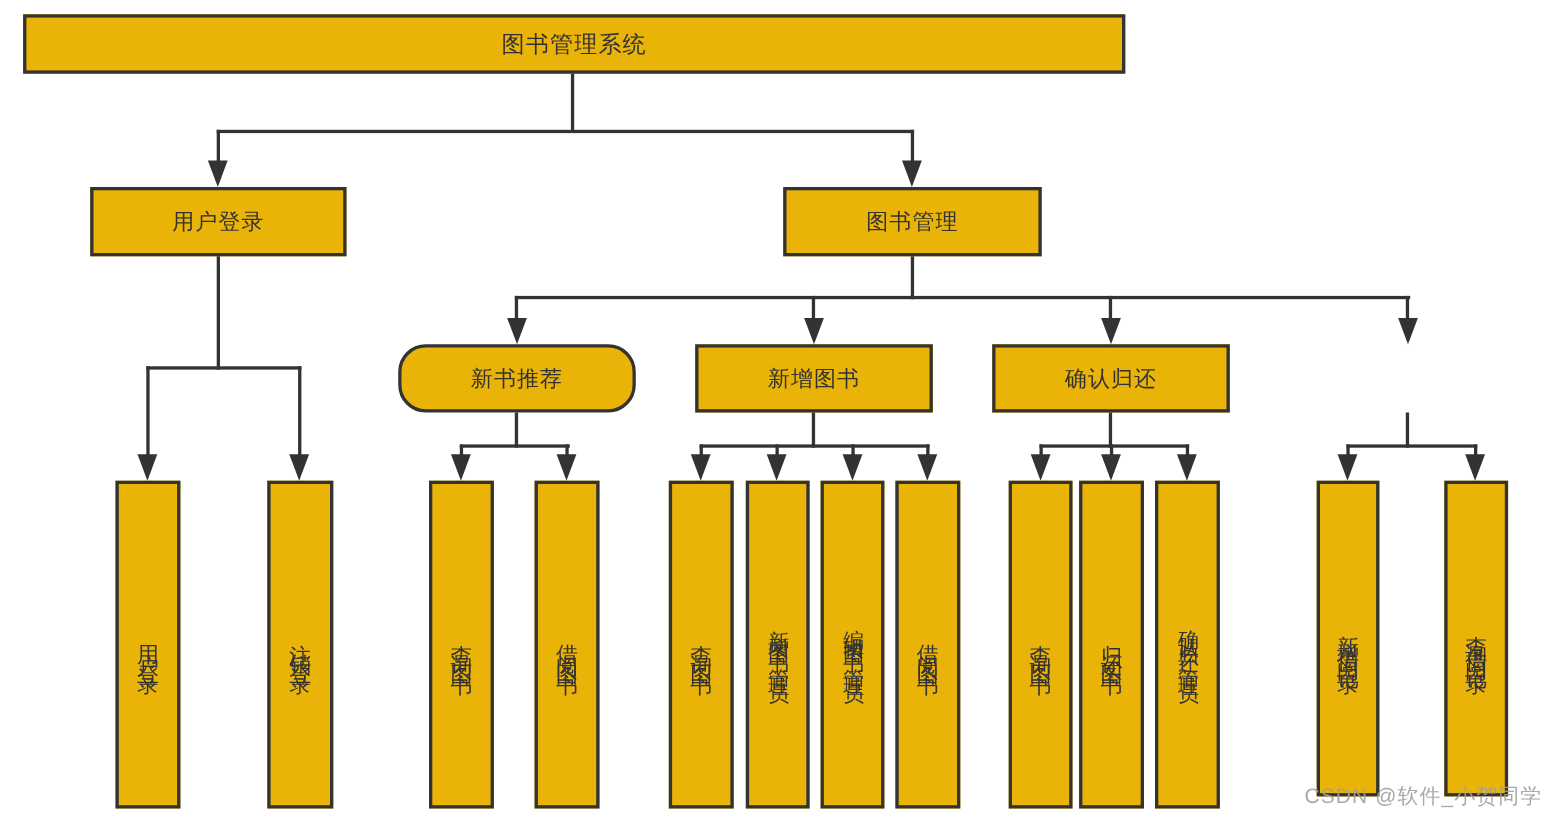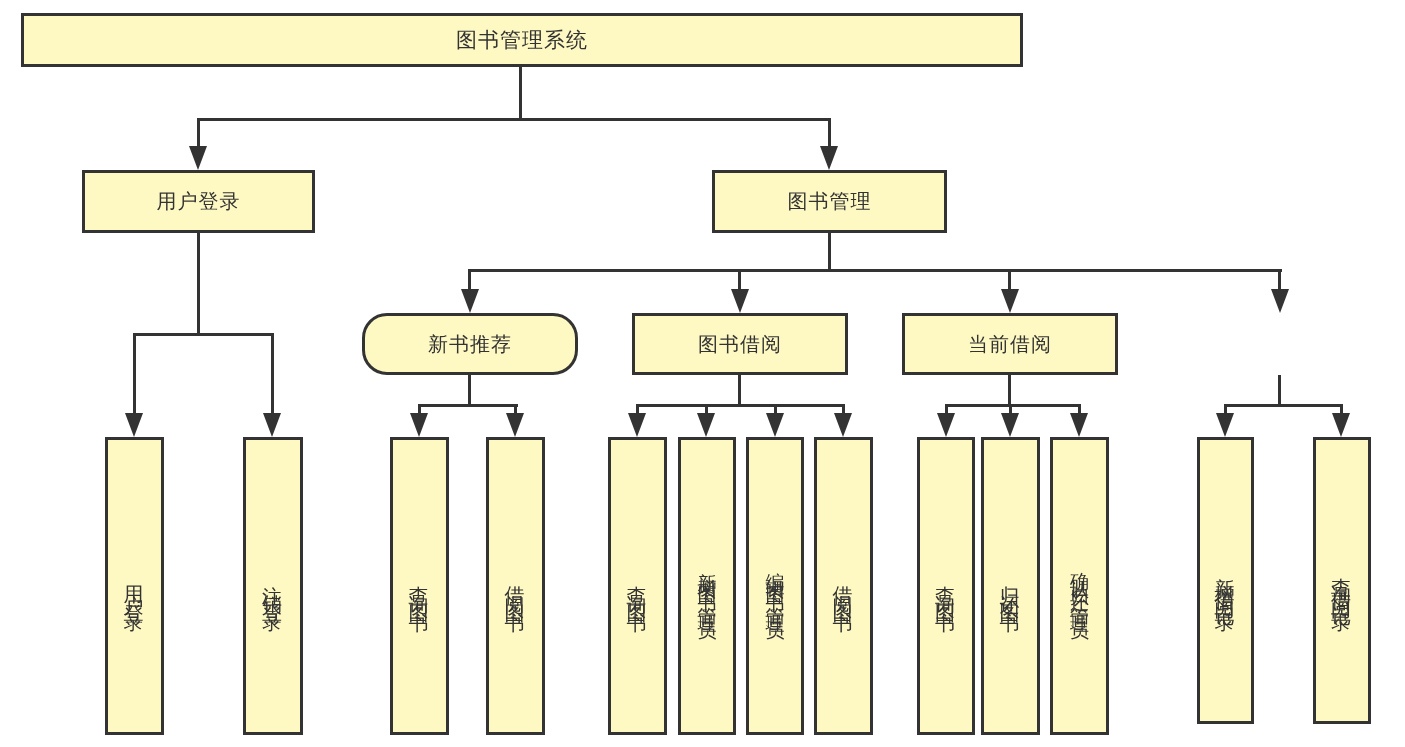--- a/index.html
+++ b/index.html
@@ -17,21 +17,21 @@
     position: relative;
     width: 1405px;
     height: 747px;
     background: var(--background);
     overflow: hidden;
   }
   .bx {
     position: absolute;
     box-sizing: border-box;
     border: 3px solid var(--line);
-    background: #fef9c3;
+    background: #eab308;
     color: var(--text);
     display: flex;
     align-items: center;
     justify-content: center;
     font-size: 20px;
     letter-spacing: 1px;
     text-align: center;
   }
   .bx.root { font-size: 21px; }
   .bx.v {
@@ -89,22 +89,22 @@
   <div class="ln" style="left:468px;  top:269px; width:3px; height:22px;"></div>
   <div class="ar" style="left:461px;  top:289px;"></div>
   <div class="ln" style="left:738px;  top:269px; width:3px; height:22px;"></div>
   <div class="ar" style="left:731px;  top:289px;"></div>
   <div class="ln" style="left:1008px; top:269px; width:3px; height:22px;"></div>
   <div class="ar" style="left:1001px; top:289px;"></div>
   <div class="ln" style="left:1278px; top:269px; width:3px; height:22px;"></div>
   <div class="ar" style="left:1271px; top:289px;"></div>
 
   <div class="bx" style="left:362px; top:313px; width:216px; height:62px;border-radius:25px;">新书推荐</div>
-  <div class="bx" style="left:632px; top:313px; width:216px; height:62px;">图书借阅</div>
-  <div class="bx" style="left:902px; top:313px; width:216px; height:62px;">当前借阅</div>
+  <div class="bx" style="left:632px; top:313px; width:216px; height:62px;">新增图书</div>
+  <div class="bx" style="left:902px; top:313px; width:216px; height:62px;">确认归还</div>
 
   <div class="ln" style="left:468px; top:375px; width:3px; height:32px;"></div>
   <div class="ln" style="left:418px; top:404px; width:100px; height:3px;"></div>
   <div class="ln" style="left:418px; top:404px; width:3px; height:11px;"></div>
   <div class="ar" style="left:410px; top:413px;"></div>
   <div class="ln" style="left:514px; top:404px; width:3px; height:11px;"></div>
   <div class="ar" style="left:506px; top:413px;"></div>
 
   <div class="ln" style="left:738px; top:375px; width:3px; height:32px;"></div>
   <div class="ln" style="left:636px; top:404px; width:209px; height:3px;"></div>
@@ -144,14 +144,15 @@
   <div class="bx v long" style="left:746px; top:437px; width:58px; height:298px;">编辑图书（管理员）</div>
   <div class="bx v" style="left:814px; top:437px; width:59px; height:298px;">借阅图书</div>
 
   <div class="bx v" style="left:917px; top:437px; width:58px; height:298px;">查询图书</div>
   <div class="bx v" style="left:981px; top:437px; width:59px; height:298px;">归还图书</div>
   <div class="bx v long" style="left:1050px; top:437px; width:59px; height:298px;">确认归还（管理员）</div>
 
   <div class="bx v mid" style="left:1197px; top:437px; width:57px; height:287px;">新增借阅记录</div>
   <div class="bx v mid" style="left:1313px; top:437px; width:58px; height:287px;">查询借阅记录</div>
 
+  <div class="watermark">CSDN @软件_小贺同学</div>
 
 </div>
 
 </body></html>

